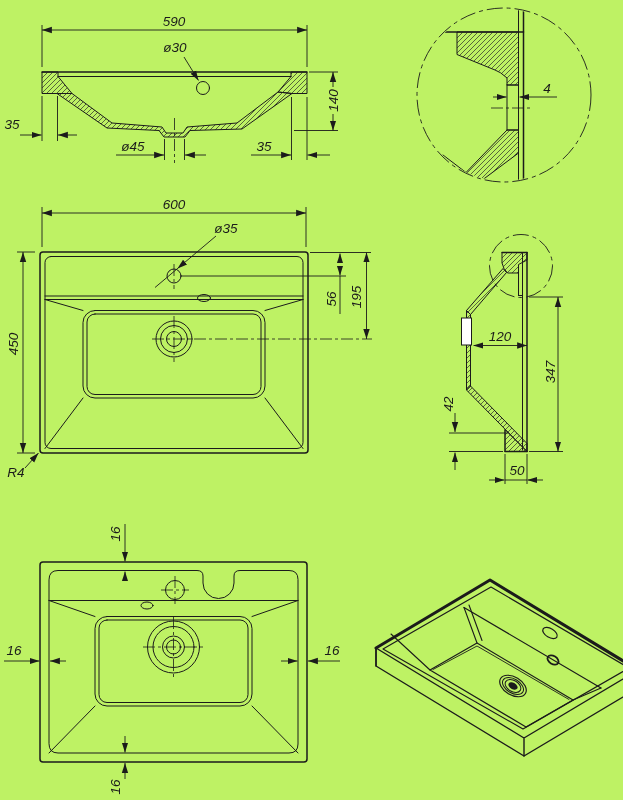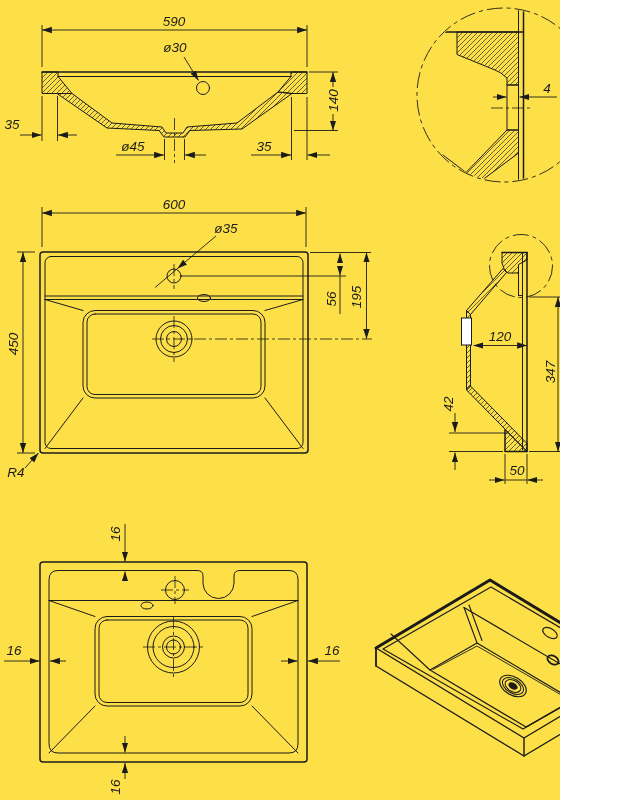--- a/index.html
+++ b/index.html
@@ -1,16 +1,16 @@
 <!DOCTYPE html>
 <html><head>
 <meta charset="utf-8">
 <style>
   html,body{margin:0;padding:0;background:#ffffff;}
-  #stage{position:relative;width:560px;height:800px;background:#fde047;overflow:hidden;
+  #stage{position:relative;width:623px;height:800px;background:#bef264;overflow:hidden;
          font-family:"Liberation Sans",sans-serif;}
   svg{display:block;}
   svg text{font:italic 13.5px "Liberation Sans",sans-serif;fill:#1b1b1b;text-anchor:middle;}
   .thick{stroke:#1b1b1b;stroke-width:1.5;fill:none;stroke-linecap:round;}
   .thin{stroke:#1b1b1b;stroke-width:1;fill:none;stroke-linecap:round;}
   .dim{stroke:#1b1b1b;stroke-width:0.9;fill:none;}
   .cl{stroke:#1b1b1b;stroke-width:0.8;fill:none;stroke-dasharray:12 3 3 3;}
   .detcl{stroke:#1b1b1b;stroke-width:0.9;fill:none;stroke-dasharray:16 4 4 4;}
   .hatched{fill:url(#h);stroke:#1b1b1b;stroke-width:1;}
   .iso{stroke:#1b1b1b;fill:none;stroke-linejoin:round;stroke-linecap:round;}

